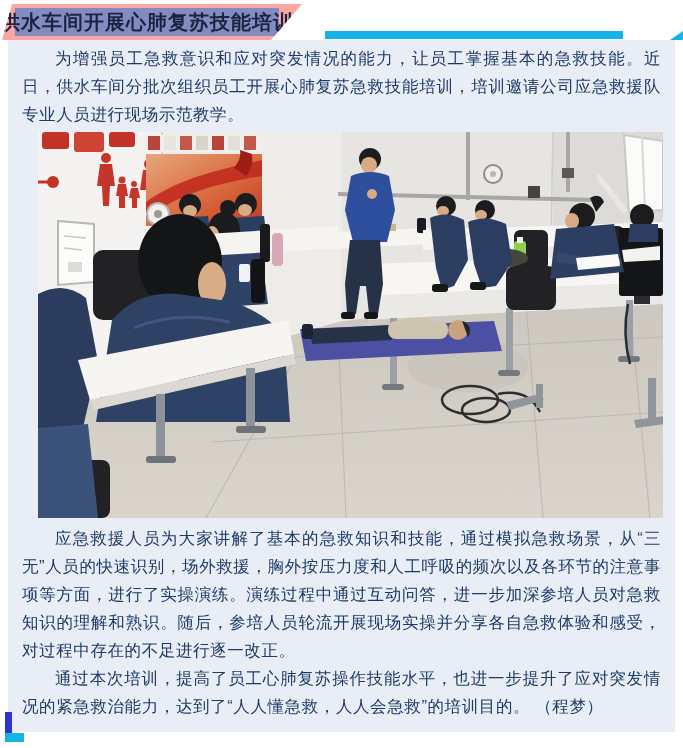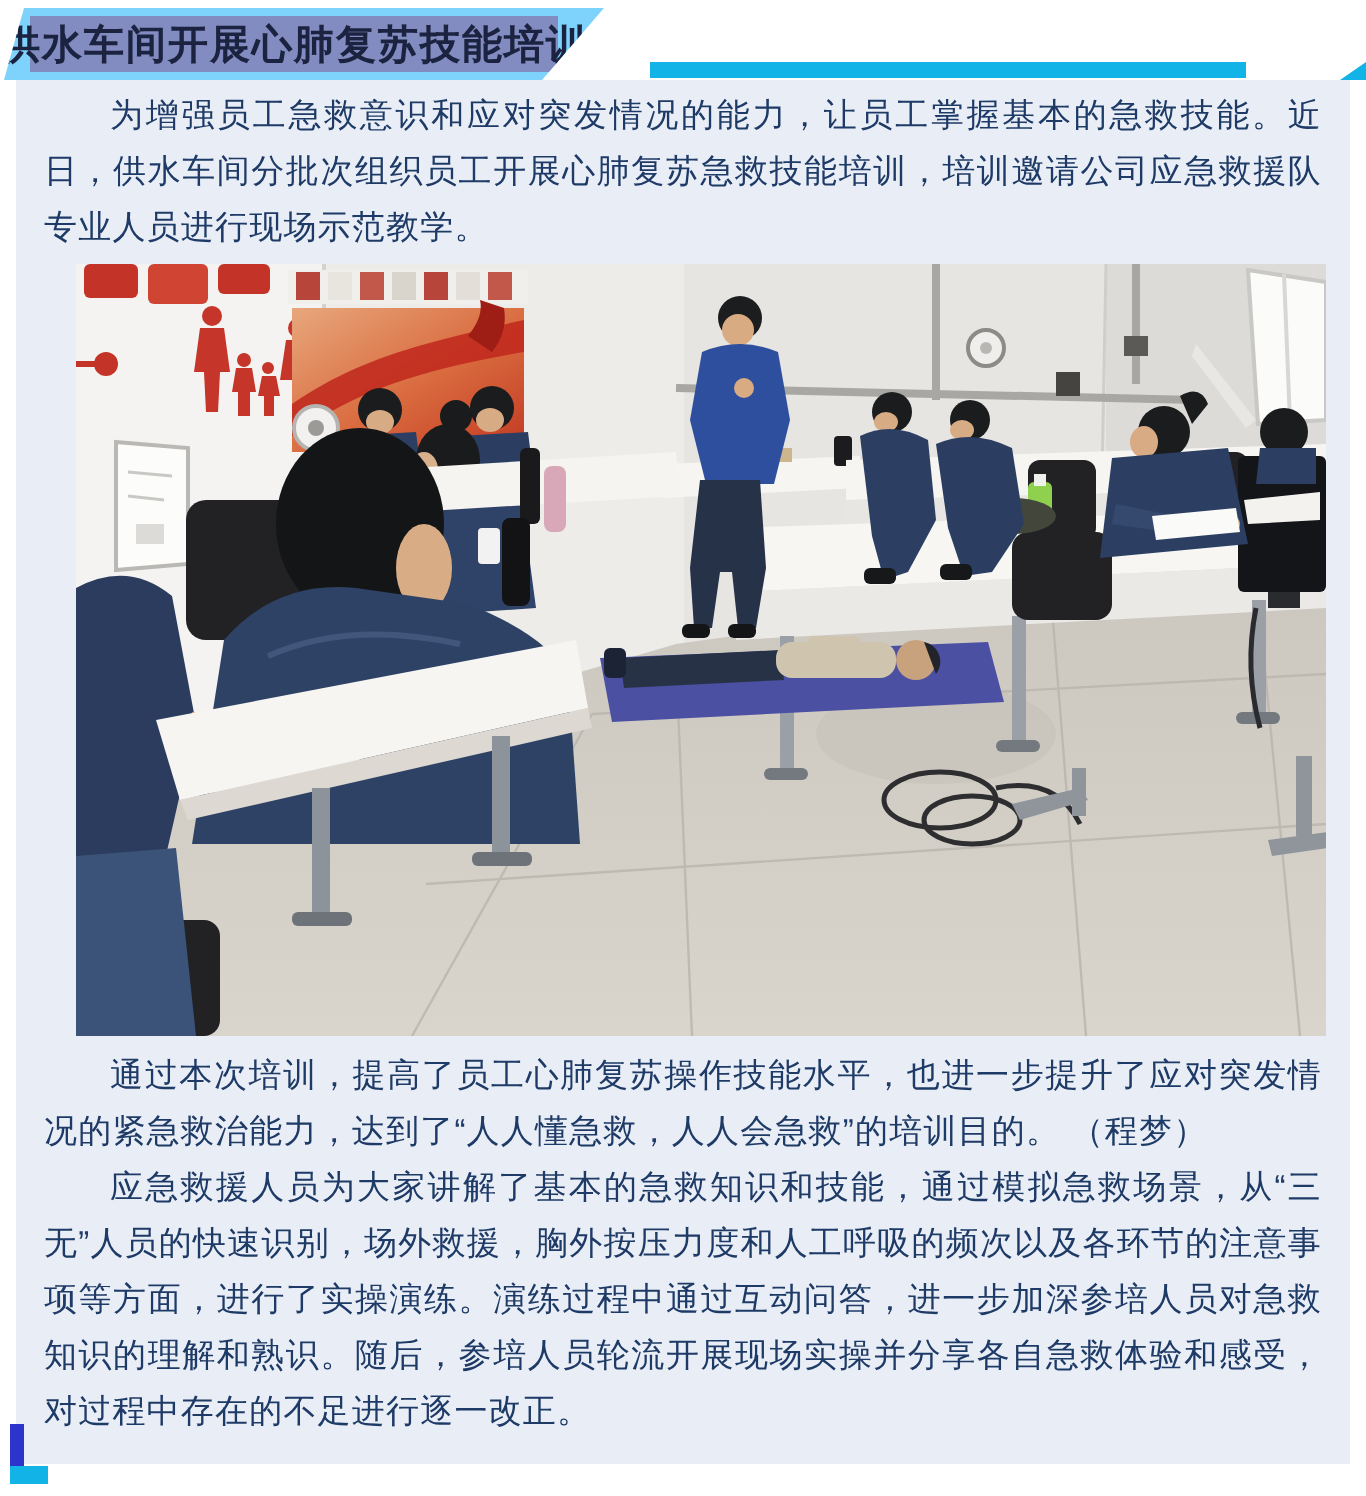--- a/index.html
+++ b/index.html
@@ -9,21 +9,21 @@
     overflow:hidden;
   }
   
   .panel{
     position:absolute;left:8px;top:40px;width:667px;height:692px;
     background:#e9eef6;
   }
   
   .banner{
     position:absolute;left:2px;top:4px;width:300px;height:36px;
-    background:#7dd3fc;
+    background:#fca5a5;
     clip-path:polygon(10px 0,100% 0,calc(100% - 31px) 100%,0 100%);
     z-index:5;
   }
   .banner-inner{
     position:absolute;left:13px;top:4px;height:28px;width:264px;
     background:#828cc0;
     display:flex;align-items:center;justify-content:center;
   }
   .banner-title{
     font-size:20px;font-weight:bold;color:#1b2340;letter-spacing:1px;
@@ -320,15 +320,15 @@
         <polygon points="40,228 250,188 256,222 52,268" fill="#f6f5f1"></polygon>
         <polygon points="52,268 256,222 258,232 56,278" fill="#ddd9d2"></polygon>
         <rect x="118" y="262" width="9" height="66" fill="#8d939a"></rect>
         <rect x="208" y="236" width="9" height="62" fill="#8d939a"></rect>
         <rect x="108" y="324" width="30" height="7" rx="3" fill="#6d7379"></rect>
         <rect x="198" y="294" width="30" height="7" rx="3" fill="#6d7379"></rect>
       </g>
     </svg>
   </div>
 
+  <p>应急救援人员为大家讲解了基本的急救知识和技能，通过模拟急救场景，从“三无”人员的快速识别，场外救援，胸外按压力度和人工呼吸的频次以及各环节的注意事项等方面，进行了实操演练。演练过程中通过互动问答，进一步加深参培人员对急救知识的理解和熟识。随后，参培人员轮流开展现场实操并分享各自急救体验和感受，对过程中存在的不足进行逐一改正。</p>
   <p>通过本次培训，提高了员工心肺复苏操作技能水平，也进一步提升了应对突发情况的紧急救治能力，达到了“人人懂急救，人人会急救”的培训目的。 （程梦）</p>
-  <p>应急救援人员为大家讲解了基本的急救知识和技能，通过模拟急救场景，从“三无”人员的快速识别，场外救援，胸外按压力度和人工呼吸的频次以及各环节的注意事项等方面，进行了实操演练。演练过程中通过互动问答，进一步加深参培人员对急救知识的理解和熟识。随后，参培人员轮流开展现场实操并分享各自急救体验和感受，对过程中存在的不足进行逐一改正。</p>
 </div>
 
 </body></html>

